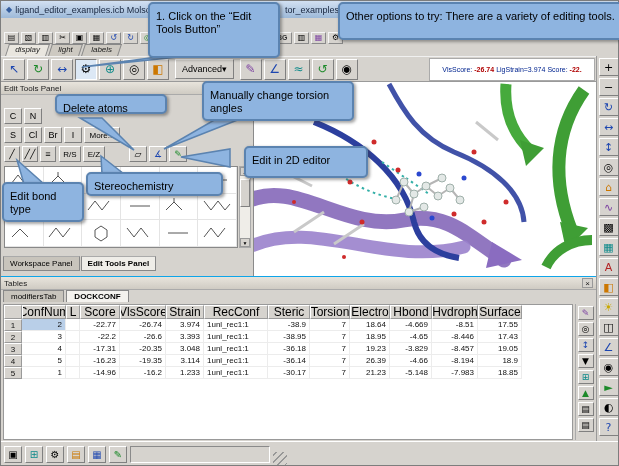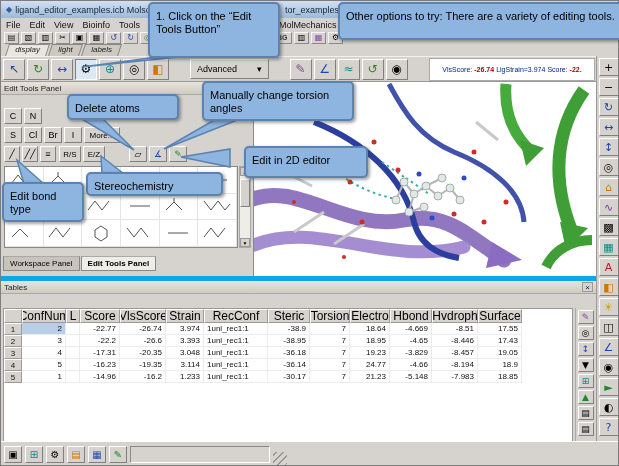--- a/index.html
+++ b/index.html
@@ -21,21 +21,21 @@
   .fbgbtn{margin-left:60px;width:24px;font-size:7px;font-weight:bold;color:#333;font-family:"Liberation Sans",sans-serif}
   
   .viewtabs{position:absolute;left:6px;top:43px;height:12px;display:flex;gap:2px}
   .vtab{transform:skewX(-18deg);background:#cdc9c1;border:1px solid #888;border-bottom:none;padding:0 7px;font-size:8px;color:#222}
   .vtab.sel{background:#e9e6df}
   .vtab>span{display:inline-block;transform:skewX(18deg);font-style:italic}
   
   .toolbar2{position:absolute;left:0;top:55px;width:595px;height:26px;background:#d6d3ce;border-top:1px solid #f0f0f0;border-bottom:1px solid #9a9a9a;display:flex;align-items:center;gap:2px;padding-left:2px}
   .mbtn{width:22px;height:21px;border:1px solid;border-color:#fff #808080 #808080 #fff;background:#d6d3ce;display:flex;align-items:center;justify-content:center;font-size:12px;font-family:"DejaVu Sans",sans-serif;flex:none}
   .mbtn.pressed{border-color:#808080 #fff #fff #808080;background:#dce8f5}
-  .advanced{height:20px;border:1px solid;border-color:#fff #808080 #808080 #fff;background:#d6d3ce;font-size:9px;padding:0 6px;display:flex;align-items:center;gap:20px;margin:0 19px;flex:none}
+  .advanced{height:20px;border:1px solid;border-color:#fff #808080 #808080 #fff;background:#d6d3ce;font-size:9px;padding:0 6px;display:flex;align-items:center;gap:0;margin:0 4px;flex:none}
   .scorebar{position:absolute;right:1px;top:1px;width:166px;height:23px;background:#fff;border:1px solid #aaa;font-size:7px;display:flex;align-items:center;justify-content:center;gap:2px;white-space:nowrap}
   .scoreval{color:#b00000;font-weight:bold}.scorelbl{color:#00248f}
   
   .ic-r{color:#b22222}.ic-g{color:#1d8a2a}.ic-b{color:#1d46b0}.ic-o{color:#cc7700}.ic-p{color:#7b3fa0}.ic-t{color:#0e8a8a}.ic-y{color:#c9a800}
   
   .leftpanel{position:absolute;left:0;top:81px;width:253px;height:194px;background:#d6d3ce;border-right:1px solid #8a8a8a}
   .phead{position:absolute;left:0;top:0;width:100%;height:13px;background:linear-gradient(#e8e4dc,#cfcbc3);border-bottom:1px solid #aaa;font-size:8px;display:flex;align-items:center;padding:0 3px;color:#222}
   .px{margin-left:auto;font-size:8px;width:11px;height:10px;border:1px solid #999;background:#d6d3ce;text-align:center;line-height:9px}
   .erow{position:absolute;left:3px;display:flex;gap:2px}
   .r1{top:26px}.r2{top:45px}.r3{top:64px}
@@ -52,21 +52,21 @@
   .tthumb{position:absolute;left:0px;top:12px;width:10px;height:28px;background:#d6d3ce;border:1px solid;border-color:#fff #808080 #808080 #fff}
   .ptabs{position:absolute;left:2px;top:174px;display:flex}
   .ptab{font-size:8px;padding:2px 6px;border:1px solid #888;border-top:1px solid #aaa;background:#c8c4bc;margin-right:1px}
   .ptab.sel{background:#efede8;font-weight:bold}
   
   .viewport{position:absolute;left:253px;top:81px;width:342px;height:194px;background:#fff;overflow:hidden}
   
   .righttb{position:absolute;left:595px;top:55px;width:24px;height:385px;background:#d6d3ce;border-left:1px solid #999;display:flex;flex-direction:column;align-items:center;gap:2px;padding-top:2px}
   .rbtn{width:20px;height:18px;border:1px solid;border-color:#fff #808080 #808080 #fff;background:#d6d3ce;font-size:11px;display:flex;align-items:center;justify-content:center;font-family:"DejaVu Sans",sans-serif;flex:none}
   
-  .tablespanel{position:absolute;left:0;top:275px;width:595px;height:165px;background:#d6d3ce;border-top:5px solid #0ea5e9}
+  .tablespanel{position:absolute;left:0;top:275px;width:595px;height:165px;background:#d6d3ce;border-top:1px solid #0ea5e9}
   .tp-tabs{position:absolute;top:13px;left:2px;display:flex;font-size:8px}
   .tp-tab{padding:1px 7px;border:1px solid #888;border-bottom:none;background:#c8c4bc;margin-right:2px}
   .tp-tab.sel{background:#f4f2ee;font-weight:bold}
   .tblwrap{position:absolute;left:2px;top:27px;width:570px;height:136px;background:#fff;border:1px solid #999;overflow:hidden}
   .thead,.trow{display:grid;grid-template-columns:18px 44px 14px 40px 46px 38px 64px 42px 40px 40px 42px 46px 44px}
   .th{height:14px;background:#d6d3ce;border:1px solid;border-color:#fff #9a9a9a #9a9a9a #fff;font-size:12px;display:flex;align-items:center;justify-content:center;overflow:hidden;white-space:nowrap}
   .td{height:12px;font-size:8px;border-right:1px solid #ececec;border-bottom:1px solid #ececec;display:flex;align-items:center;justify-content:flex-end;padding-right:3px;overflow:hidden;color:#111;white-space:nowrap}
   .td.l{justify-content:flex-start;padding-left:3px}
   .td.rh{background:#d6d3ce;border:1px solid;border-color:#fff #9a9a9a #9a9a9a #fff;justify-content:center;padding:0}
   .td.selc{background:#b9cfe8}
@@ -77,21 +77,21 @@
   .stbtn{width:18px;height:17px;border:1px solid;border-color:#fff #808080 #808080 #fff;background:#d6d3ce;font-size:10px;display:flex;align-items:center;justify-content:center;font-family:"DejaVu Sans",sans-serif;flex:none}
   .stpanel{height:17px;border:1px solid;border-color:#8a8a8a #fff #fff #8a8a8a;background:#d6d3ce;font-size:8px;display:flex;align-items:center;justify-content:center;color:#222}
   .stpanel.spacer{width:140px}
   .stpanel.objs{flex:1}
   .grip{width:14px;height:14px;margin-top:8px;background:repeating-linear-gradient(135deg,transparent 0 2px,#979797 2px 3px,transparent 3px 5px)}
   
   .tails{position:absolute;left:0;top:0;width:619px;height:466px;z-index:29;pointer-events:none}
   .callout{position:absolute;z-index:30;background:#8eb4e0;border:2px solid #5b83b0;border-radius:5px;font-size:11px;line-height:1.18;padding:6px 6px;color:#000;box-shadow:1.5px 1.5px 3px rgba(60,60,60,.45)}
   #c1{left:148px;top:2px;width:132px;height:56px}
   #c2{left:338px;top:2px;width:332px;height:38px}
-  #c3{left:67px;top:94px;width:112px;height:26px}
+  #c3{left:55px;top:94px;width:112px;height:20px}
   #c4{left:202px;top:81px;width:152px;height:40px}
   #c5{left:244px;top:146px;width:124px;height:32px}
   #c6{left:86px;top:172px;width:137px;height:24px}
   #c7{left:2px;top:182px;width:82px;height:40px}
 </style>
 </head>
 <body>
 
 <div class="stage">
 
@@ -99,28 +99,20 @@
     <span class="appico">◆</span>
     <span>ligand_editor_examples.icb Molsoft</span>
     <span class="frag">tor_examples.icb ]</span>
     <span class="wbtns">
       <span class="wbtn">_</span>
       <span class="wbtn">□</span>
       <span class="wbtn close">×</span>
     </span>
   </div>
 
-  <div class="menubar">
-    <span>File</span>
-    <span>Edit</span>
-    <span>View</span>
-    <span>Bioinfo</span>
-    <span>Tools</span>
-    <span class="mm">MolMechanics</span>
-  </div>
 
   <div class="toolbar1">
     <span class="sbtn">▤</span>
     <span class="sbtn">▧</span>
     <span class="sbtn">▥</span>
     <span class="sbtn">✂</span>
     <span class="sbtn">▣</span>
     <span class="sbtn">▦</span>
     <span class="sbtn ic-b">↺</span>
     <span class="sbtn ic-b">↻</span>
@@ -392,20 +384,24 @@
     <span class="rbtn ic-g">►</span>
     <span class="rbtn">◐</span>
     <span class="rbtn ic-b">?</span>
   </div>
 
   <div class="tablespanel">
     <div class="phead">
       <span>Tables</span>
       <span class="px">×</span>
     </div>
+    <div class="tp-tabs">
+      <span class="tp-tab">modifiersTab</span>
+      <span class="tp-tab sel">DOCKCONF</span>
+    </div>
     <div class="tblwrap">
       <div class="thead">
         <span class="th"></span>
         <span class="th">ConfNum</span>
         <span class="th">L</span>
         <span class="th">Score</span>
         <span class="th">VlsScore</span>
         <span class="th">Strain</span>
         <span class="th">RecConf</span>
         <span class="th">Steric</span>
@@ -463,21 +459,21 @@
       <div class="trow">
         <span class="td rh">4</span>
         <span class="td">5</span>
         <span class="td"></span>
         <span class="td">-16.23</span>
         <span class="td">-19.35</span>
         <span class="td">3.114</span>
         <span class="td l">1unl_rec1:1</span>
         <span class="td">-36.14</span>
         <span class="td">7</span>
-        <span class="td">24.77</span>
+        <span class="td">26.39</span>
         <span class="td">-4.66</span>
         <span class="td">-8.194</span>
         <span class="td">18.9</span>
       </div>
       <div class="trow">
         <span class="td rh">5</span>
         <span class="td">1</span>
         <span class="td"></span>
         <span class="td">-14.96</span>
         <span class="td">-16.2</span>

